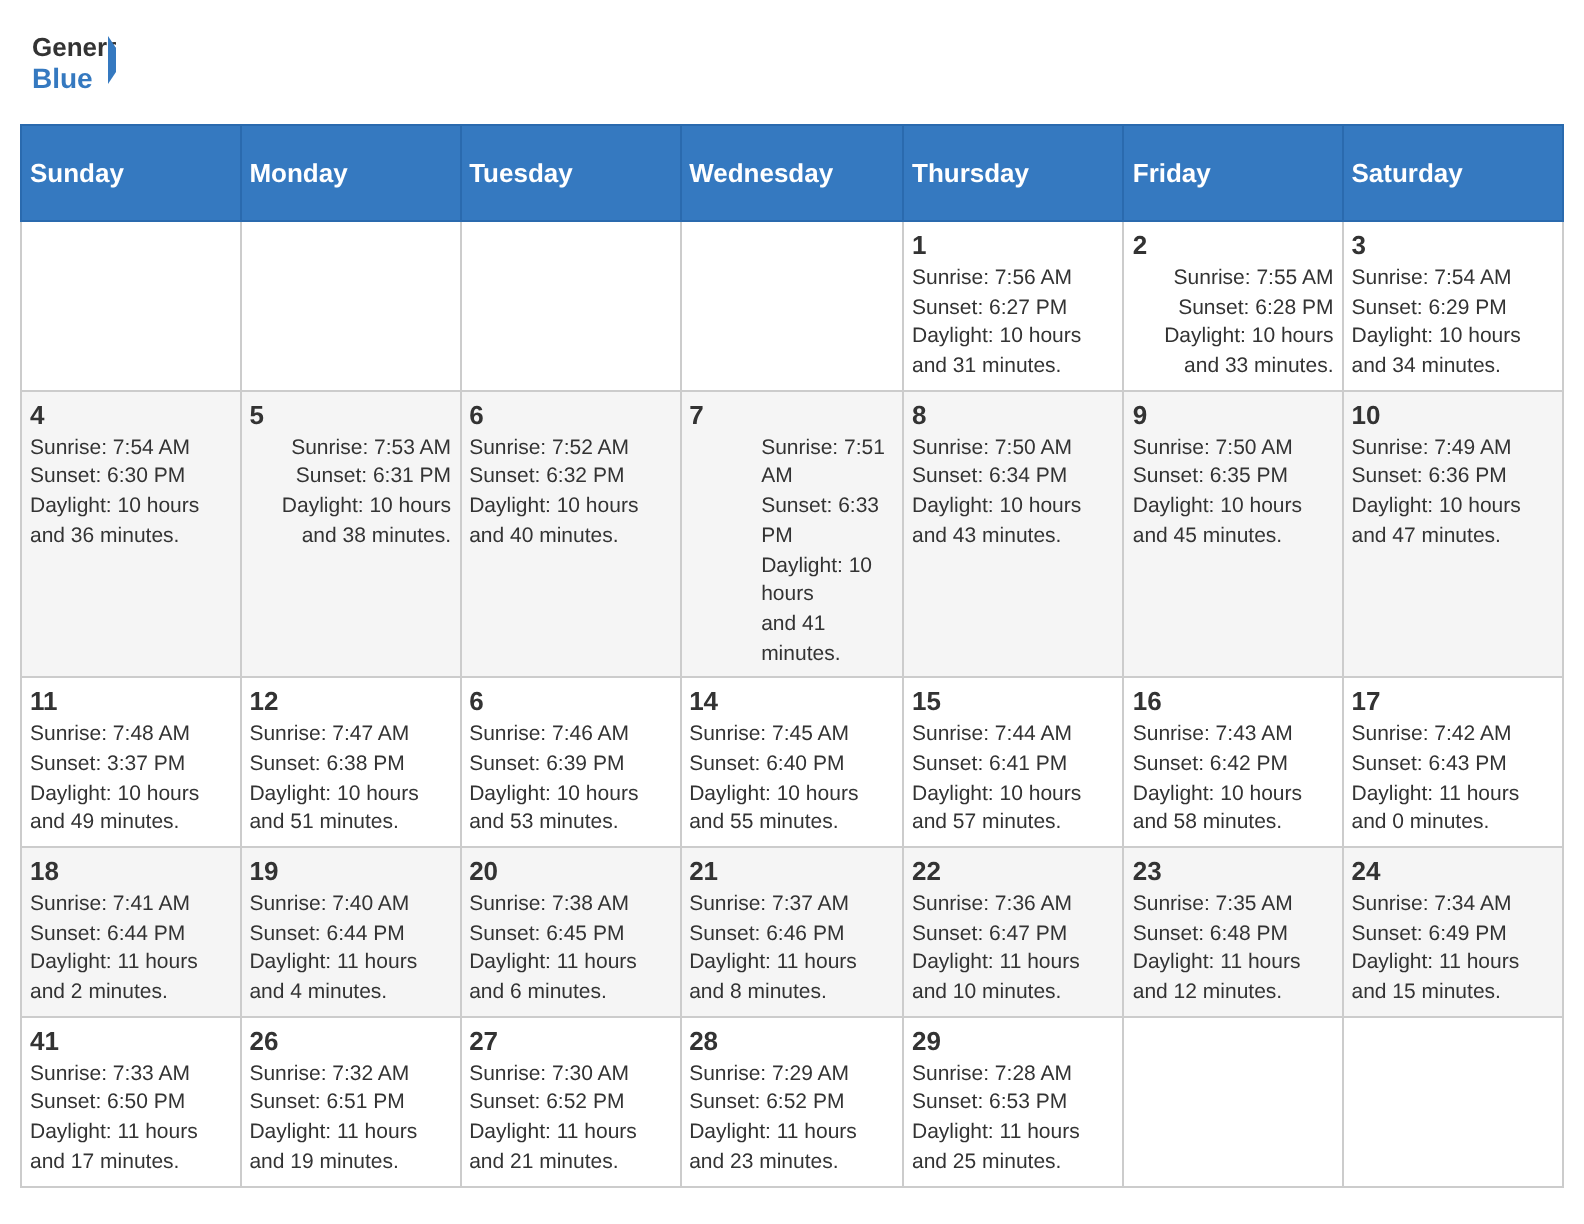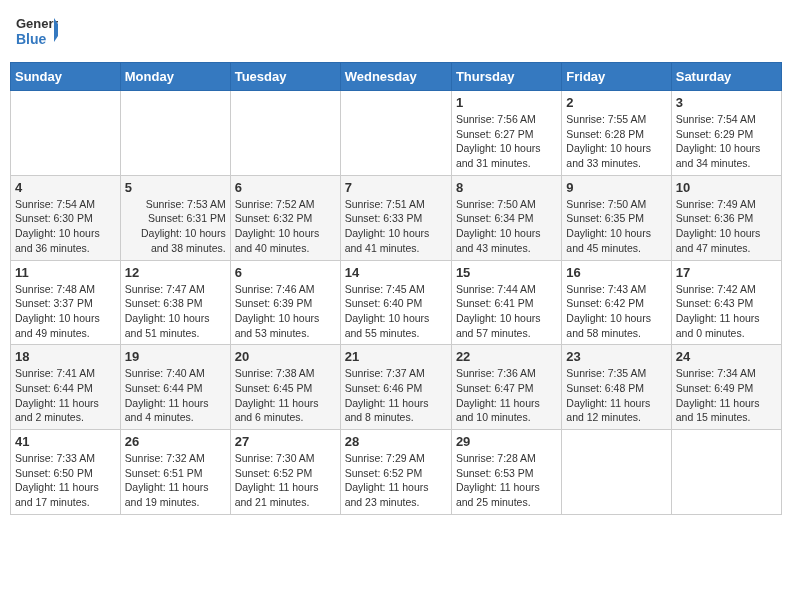--- a/index.html
+++ b/index.html
@@ -38,21 +38,21 @@
     .calendar {
       width: 100%;
       border-collapse: collapse;
       border: 1px solid #ccc;
     }
     .calendar th {
       background-color: #3579c0;
       color: #fff;
       font-size: 13px;
       font-weight: bold;
-      padding: 6px 4px;
+      padding: 16px 4px;
       text-align: left;
       border: 1px solid #2a6aae;
     }
     .calendar td {
       vertical-align: top;
       border: 1px solid #ccc;
       padding: 4px 4px;
       width: 113px;
       min-height: 80px;
       background: #fff;
@@ -114,21 +114,21 @@
         <td class="empty-cell"></td>
         <td>
           <span class="day-number">1</span>
           <div class="day-info" style="white-space: pre-line;">Sunrise: 7:56 AM
 Sunset: 6:27 PM
 Daylight: 10 hours
 and 31 minutes.</div>
         </td>
         <td>
           <span class="day-number">2</span>
-          <div class="day-info" style="white-space: pre-line;">Sunrise: 7:55 AM
+          <div class="day-info" style="white-space: pre-line; text-align: right;">Sunrise: 7:55 AM
 Sunset: 6:28 PM
 Daylight: 10 hours
 and 33 minutes.</div>
         </td>
         <td>
           <span class="day-number">3</span>
           <div class="day-info" style="white-space: pre-line;">Sunrise: 7:54 AM
 Sunset: 6:29 PM
 Daylight: 10 hours
 and 34 minutes.</div>
@@ -151,21 +151,21 @@
         </td>
         <td>
           <span class="day-number">6</span>
           <div class="day-info" style="white-space: pre-line;">Sunrise: 7:52 AM
 Sunset: 6:32 PM
 Daylight: 10 hours
 and 40 minutes.</div>
         </td>
         <td>
           <span class="day-number">7</span>
-          <div class="day-info" style="white-space: pre-line;">Sunrise: 7:51 AM
+          <div class="day-info" style="white-space: pre-line; margin-left: 36px;">Sunrise: 7:51 AM
 Sunset: 6:33 PM
 Daylight: 10 hours
 and 41 minutes.</div>
         </td>
         <td>
           <span class="day-number">8</span>
           <div class="day-info" style="white-space: pre-line;">Sunrise: 7:50 AM
 Sunset: 6:34 PM
 Daylight: 10 hours
 and 43 minutes.</div>

